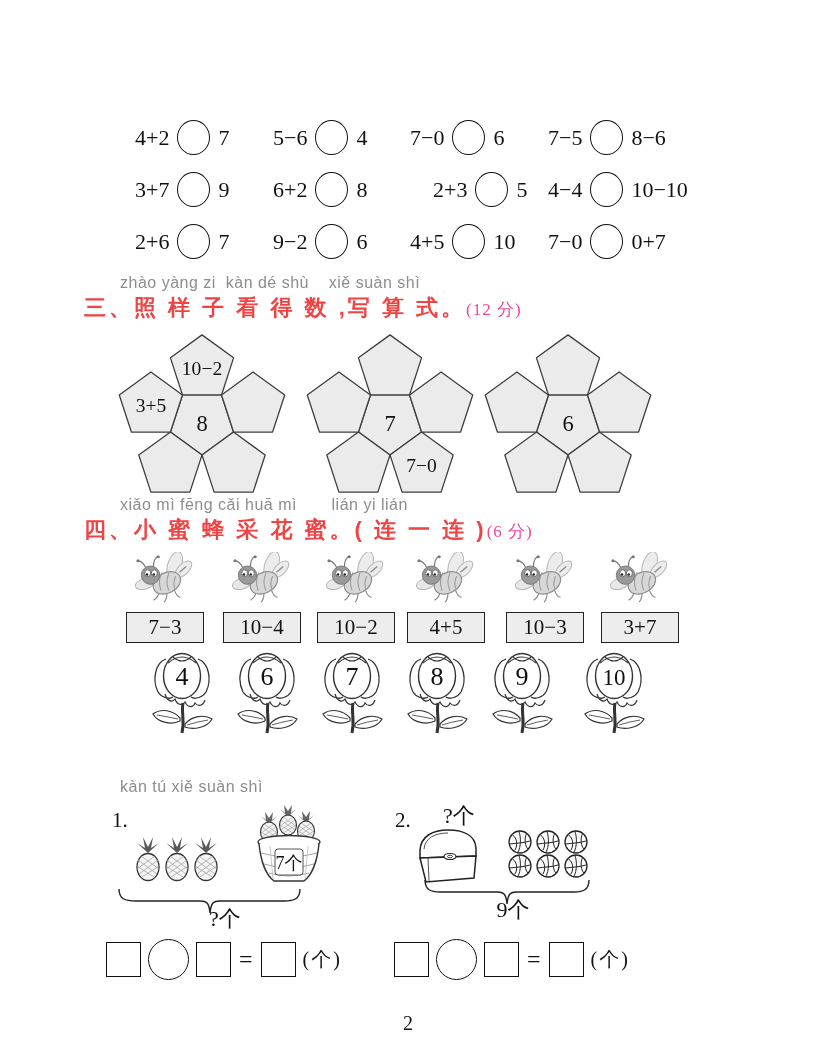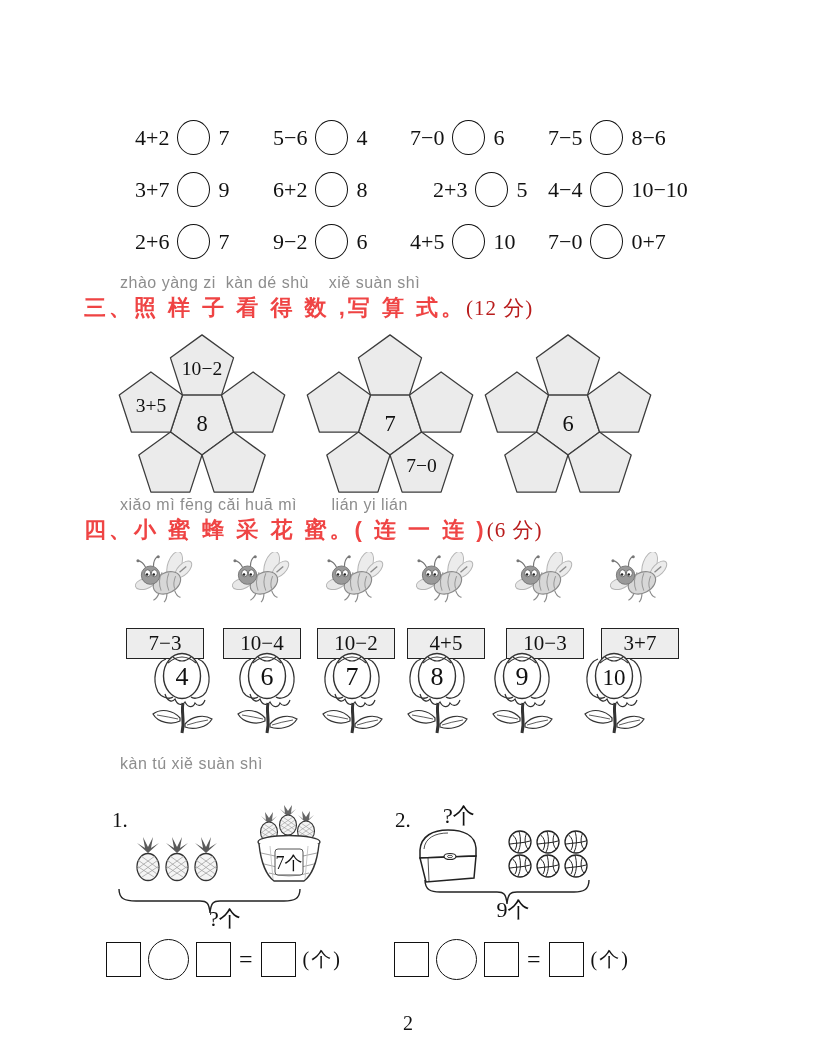--- a/index.html
+++ b/index.html
@@ -13,30 +13,30 @@
   
   .cmp-cell{position:absolute;display:flex;align-items:center;gap:8px;font-size:22px;}
   .cmp-circle{display:inline-block;width:31px;height:33px;border:1.7px solid #111;border-radius:50%;background:#fff;}
   
   .sec{position:absolute;left:84px;}
   .pinyin{color:#8d8d8d;font-size:16px;white-space:pre;margin-left:36px;letter-spacing:.5px;
           font-family:"Liberation Sans","DejaVu Sans",sans-serif;}
   .head-line{white-space:pre;margin-top:1px;}
   .hanzi{color:#ef4444;font-weight:700;font-size:22px;letter-spacing:3px;
          font-family:"Liberation Sans","DejaVu Sans",sans-serif;}
-  .score{color:#b91c1c;font-size:21px;letter-spacing:1px;}
+  .score{color:#ec4899;font-size:17px;letter-spacing:1px;}
   
   #flowers{position:absolute;top:330px;left:0;width:816px;height:174px;}
   .flower{position:absolute;top:0;}
   .flower polygon{fill:#ebebeb;stroke:#3c3c3c;stroke-width:1.3;stroke-linejoin:round;}
   .flower text{font-family:"Liberation Serif","DejaVu Serif",serif;fill:#111;}
   
   #bees{position:absolute;top:552px;left:0;width:816px;height:92px;}
   .bee-item{position:absolute;top:0;width:90px;text-align:center;}
-  .bee-box{margin:16px auto;width:76px;height:29px;border:1.6px solid #222;background:#ededed;
+  .bee-box{margin:0 auto;width:76px;height:29px;border:1.6px solid #222;background:#ededed;
            font-size:21px;line-height:29px;text-align:center;}
   #roses{position:absolute;top:646px;left:0;width:816px;height:96px;}
   .rose-item{position:absolute;top:0;}
   .rose-item text{font-family:"Liberation Serif","DejaVu Serif",serif;fill:#111;}
   
   .fig{position:absolute;width:240px;height:140px;}
   .fig-num{position:absolute;font-size:21px;}
   .fig-label{position:absolute;font-size:22px;text-align:center;}
   .fig-abs{position:absolute;}
   
@@ -345,21 +345,21 @@
   <path d="M20,48 c2,7 7,9 10,5 c2,6 7,7 10,3 c3,6 8,6 10,1 c3,4 8,3 10,-3" fill="none" stroke="#333" stroke-width="1.2"></path>
   <path d="M38,57 C36,67 40,73 37,87" fill="none" stroke="#333" stroke-width="3"></path>
   <path d="M35,72 C28,64 16,62 8,68 C13,77 27,79 35,75 Z" fill="#fff" stroke="#333" stroke-width="1.2"></path>
   <path d="M12,69 Q24,71 33,73" fill="none" stroke="#333" stroke-width="0.8"></path>
   <path d="M40,78 C47,70 59,68 67,73 C62,82 48,84 40,81 Z" fill="#fff" stroke="#333" stroke-width="1.2"></path>
   <path d="M63,74 Q51,76 42,79" fill="none" stroke="#333" stroke-width="0.8"></path>
   <text x="37" y="39" text-anchor="middle" font-size="23">10</text>
         </svg></div>
     </div>
 
-  <div class="sec" style="top:755px">
+  <div class="sec" style="top:778px">
     <div class="pinyin">kàn tú xiě suàn shì</div>
   </div>
 
   <div id="fig1" class="fig" style="left:110px;top:804px">
       <span class="fig-num" style="left:2px;top:4px">1.</span>
       <div class="fig-abs" style="left:23px;top:32px"><svg width="30" height="48" viewBox="0 0 30 48">
 <path d="M15,17 L4,7 L12,12 L10,1 L15,11 L20,1 L18,12 L26,7 Z" fill="#5a5a5a"></path>
 <ellipse cx="15" cy="31" rx="11" ry="13.5" fill="#f4f4f4" stroke="#333" stroke-width="1.3"></ellipse>
 <path d="M5,24 L24,38 M4,30 L21,41 M8,20 L26,33 M25,24 L6,38 M26,30 L9,41 M22,20 L4,33" stroke="#999" stroke-width="0.7"></path>
         </svg></div>

